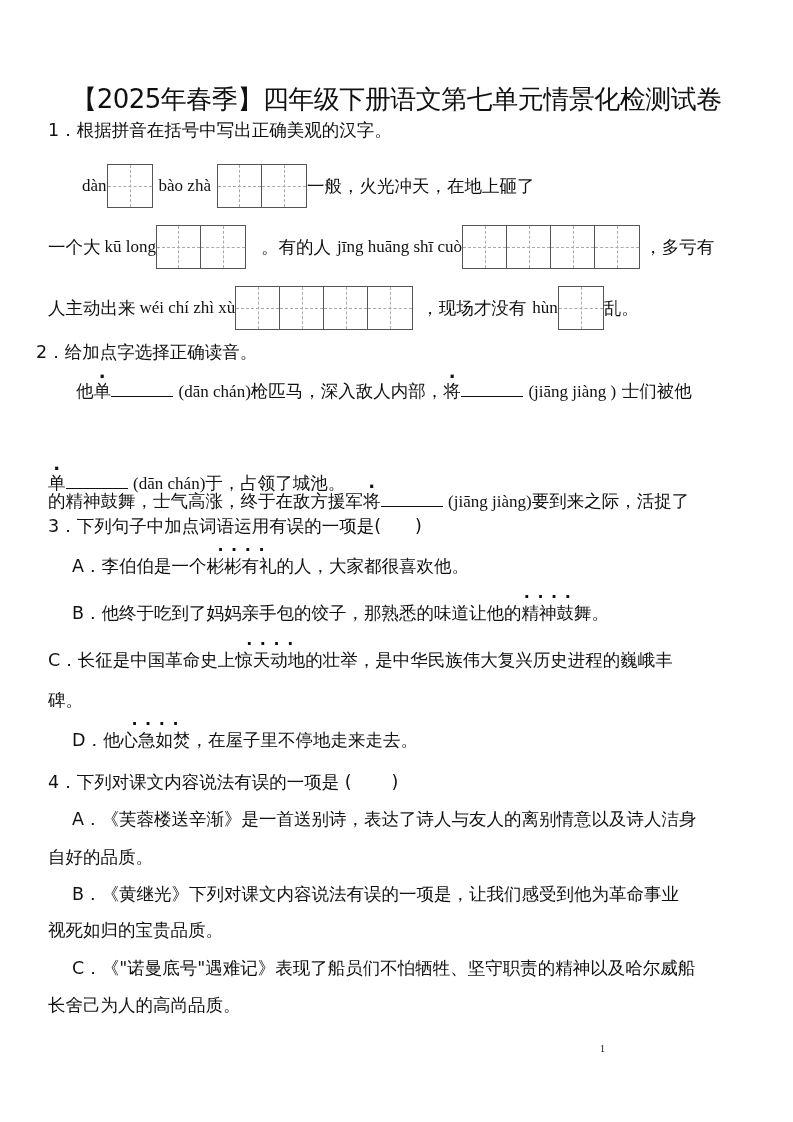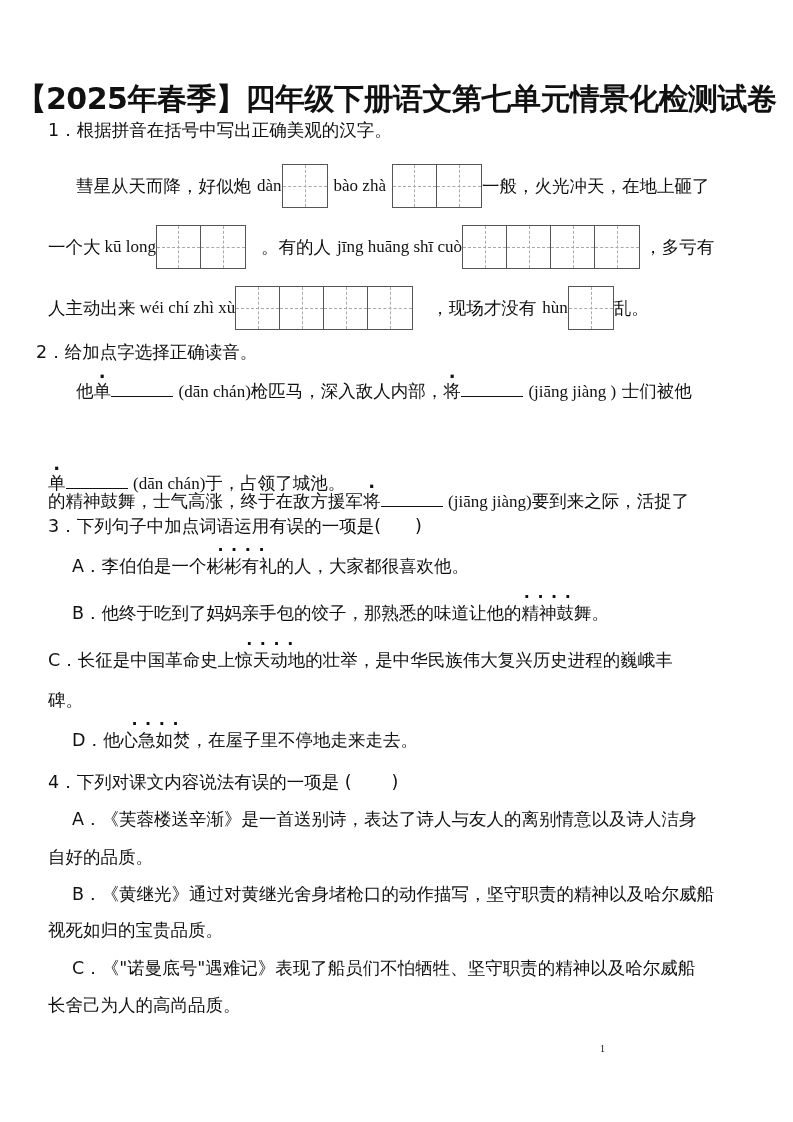--- a/index.html
+++ b/index.html
@@ -1,18 +1,18 @@
 <!DOCTYPE html>
 <html><head>
 <meta charset="utf-8">
 <style>
   html, body { margin: 0; padding: 0; background: #ffffff; }
   body { width: 793px; height: 1122px; position: relative; overflow: hidden; color: #111; font-family: "DejaVu Sans", sans-serif; }
   .abs { position: absolute; white-space: nowrap; }
-  .title { left: 0; width: 793px; text-align: center; top: 82px; font-size: 30px; font-weight: bold; letter-spacing: -0.5px; line-height: 34px; }
+  .title { left: 0; width: 793px; text-align: center; top: 82px; font-size: 26px; font-weight: normal; letter-spacing: -0.5px; line-height: 34px; }
   .line { font-size: 17.5px; line-height: 24px; }
   .py { font-family: "Liberation Serif", serif; font-size: 17px; }
   .grid { display: inline-flex; vertical-align: middle; border: 1px solid #555; height: 42px; }
   .cell { width: 44px; height: 42px; position: relative; border-right: 1px solid #555; box-sizing: border-box; }
   .cell:last-child { border-right: none; }
   .cell::before { content: ""; position: absolute; left: 0; right: 0; top: 50%; border-top: 1px dashed #aaa; }
   .cell::after { content: ""; position: absolute; top: 0; bottom: 0; left: 50%; border-left: 1px dashed #aaa; }
   .dot { position: relative; }
   .dot::before { content: "·"; position: absolute; top: -16px; left: 50%; transform: translateX(-50%); font-size: 18px; font-weight: bold; }
   .blank { display: inline-block; width: 62px; border-bottom: 1px solid #111; height: 18px; vertical-align: baseline; }
@@ -20,21 +20,20 @@
   .pagenum { left: 0; width: 605px; text-align: right; top: 1043px; font-size: 10px; font-family: "Liberation Serif", serif; }
 </style>
 </head>
 <body>
 
 <div class="abs title">【2025年春季】四年级下册语文第七单元情景化检测试卷</div>
 
 <div class="abs line" style="left:48px;top:118px;">1．根据拼音在括号中写出正确美观的汉字。</div>
 
 <div class="abs line" style="left:76px;top:164px;display:flex;align-items:center;">
-  <span>彗星从天而降，好似炮</span>
   <span class="py" style="margin-left:6px;">dàn</span>
   <span class="grid">
       <span class="cell"></span>
     </span>
   <span class="py" style="margin:8px 6px;">bào zhà</span>
   <span class="grid">
       <span class="cell"></span>
       <span class="cell"></span>
     </span>
   <span>一般，火光冲天，在地上砸了</span>
@@ -60,21 +59,21 @@
 
 <div class="abs line" style="left:48px;top:286px;display:flex;align-items:center;">
   <span>人主动出来</span>
   <span class="py" style="margin-left:4px;">wéi chí zhì xù</span>
   <span class="grid">
       <span class="cell"></span>
       <span class="cell"></span>
       <span class="cell"></span>
       <span class="cell"></span>
     </span>
-  <span style="margin-left:18px;">，现场才没有</span>
+  <span style="margin-left:8px;">，现场才没有</span>
   <span class="py" style="margin-left:6px;">hùn</span>
   <span class="grid">
       <span class="cell"></span>
     </span>
   <span>乱。</span>
 </div>
 
 <div class="abs line" style="left:36px;top:340px;">2．给加点字选择正确读音。</div>
 
 <div class="abs line" style="left:76px;top:378px;">
@@ -114,21 +113,21 @@
 <div class="abs line" style="left:72px;top:728px;">
   <span>D．他</span><span class="dot-word">心急如焚</span><span>，在屋子里不停地走来走去。</span>
 </div>
 
 <div class="abs line" style="left:48px;top:770px;">
   <span>4．下列对课文内容说法有误的一项是 (</span><span class="paren" style="width:40px;"></span><span>)</span>
 </div>
 
 <div class="abs line" style="left:72px;top:807px;">A．《芙蓉楼送辛渐》是一首送别诗，表达了诗人与友人的离别情意以及诗人洁身</div>
 <div class="abs line" style="left:48px;top:845px;">自好的品质。</div>
-<div class="abs line" style="left:72px;top:882px;">B．《黄继光》通过对黄继光舍身堵枪口的动作描写，坚守职责的精神以及哈尔威船</div>
+<div class="abs line" style="left:72px;top:882px;">B．《黄继光》下列对课文内容说法有误的一项是，让我们感受到他为革命事业</div>
 <div class="abs line" style="left:48px;top:918px;">视死如归的宝贵品质。</div>
 <div class="abs line" style="left:72px;top:956px;">C．《"诺曼底号"遇难记》表现了船员们不怕牺牲、坚守职责的精神以及哈尔威船</div>
 <div class="abs line" style="left:48px;top:993px;">长舍己为人的高尚品质。</div>
 
 <div class="abs pagenum">1</div>
 
 <style>
   .dot-word { position: relative; display: inline-block; }
   .dot-word::before { content: "· · · ·"; position: absolute; top: -16px; left: 0; right: 0; text-align: center; font-size: 16px; font-weight: bold; letter-spacing: 1px; }
 </style>

